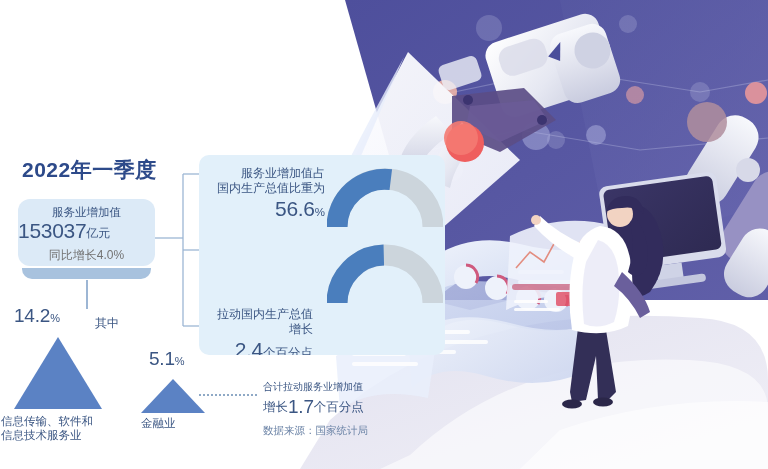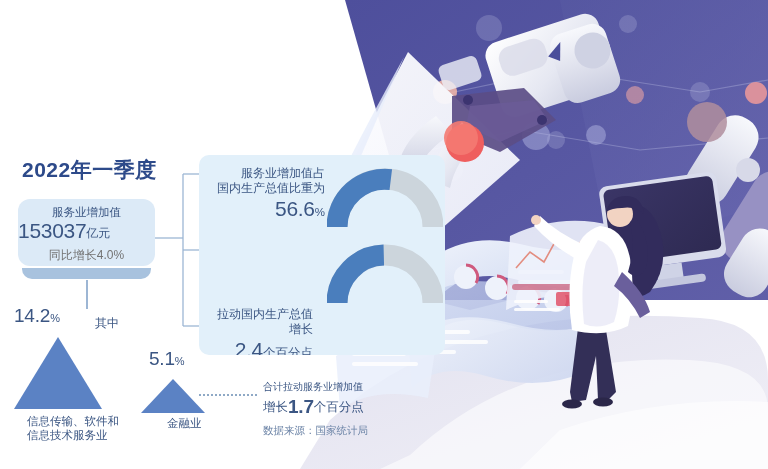--- a/index.html
+++ b/index.html
@@ -69,39 +69,39 @@
   
   .tri{position:absolute;}
   .tri-shape{width:0;height:0;border-style:solid;border-color:transparent;}
   .tri-pct{
     position:absolute;white-space:nowrap;color:#3b5683;
     font-size:19px;letter-spacing:-.2px;
   }
   .tri-pct .sml{font-size:11px;}
   .tri-label{
     position:absolute;font-size:11.5px;color:#3b5683;
-    line-height:14px;white-space:nowrap;padding-left:26px;
+    line-height:14px;white-space:nowrap;
   }
 
   
   .dotted{
     position:absolute;left:199px;top:394px;width:58px;height:2px;
     border-top:2px dotted #8fa9c6;
   }
 
   
   .sum-line1{
     position:absolute;left:263px;top:380px;
     font-size:10px;color:#3b5683;white-space:nowrap;
   }
   .sum-line2{
     position:absolute;left:263px;top:396px;
     color:#3b5683;white-space:nowrap;
   }
-  .sum-line2 .big{font-size:19px;letter-spacing:-.2px;vertical-align:-2px;font-weight:bold;}
+  .sum-line2 .big{font-size:19px;letter-spacing:-.2px;vertical-align:-2px;}
   .sum-line2 .t{font-size:12.5px;}
   .source{
     position:absolute;left:263px;top:424px;
     font-size:10.5px;color:#6b83a6;white-space:nowrap;
   }
 
   
   .mid-panel{
     position:absolute;left:199px;top:155px;
     width:246px;height:200px;

